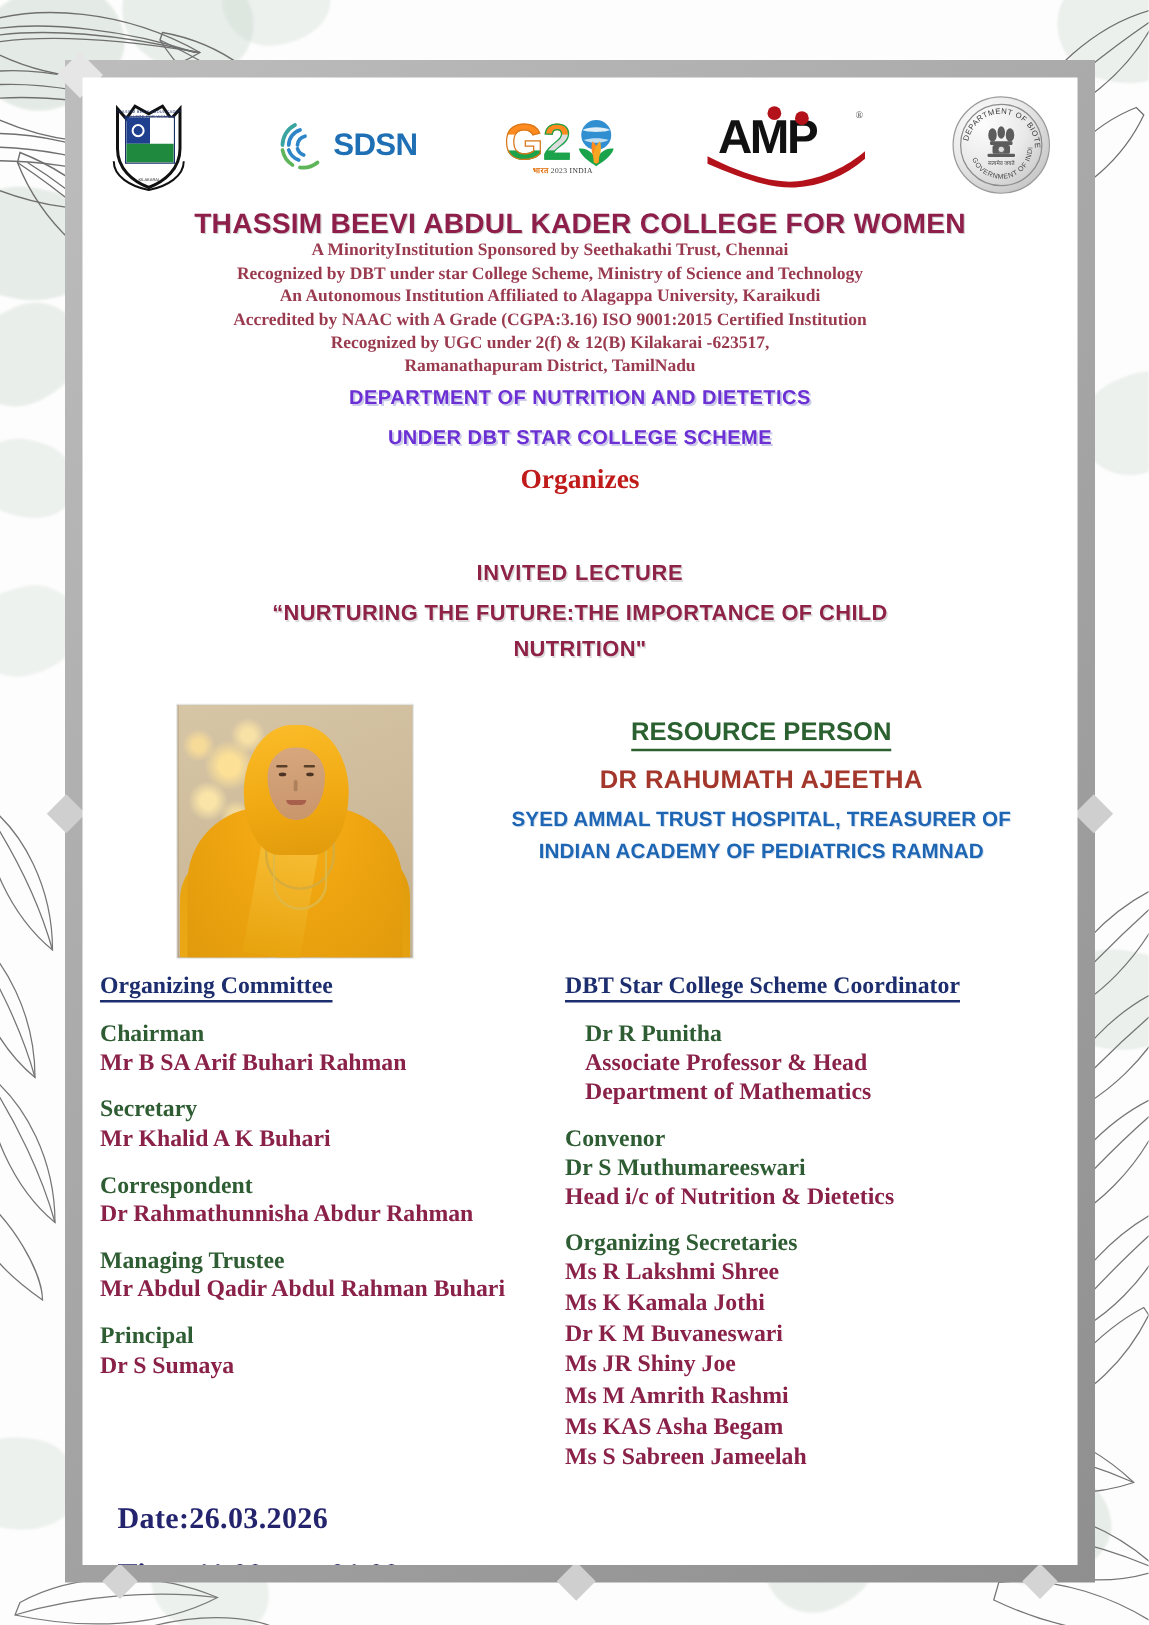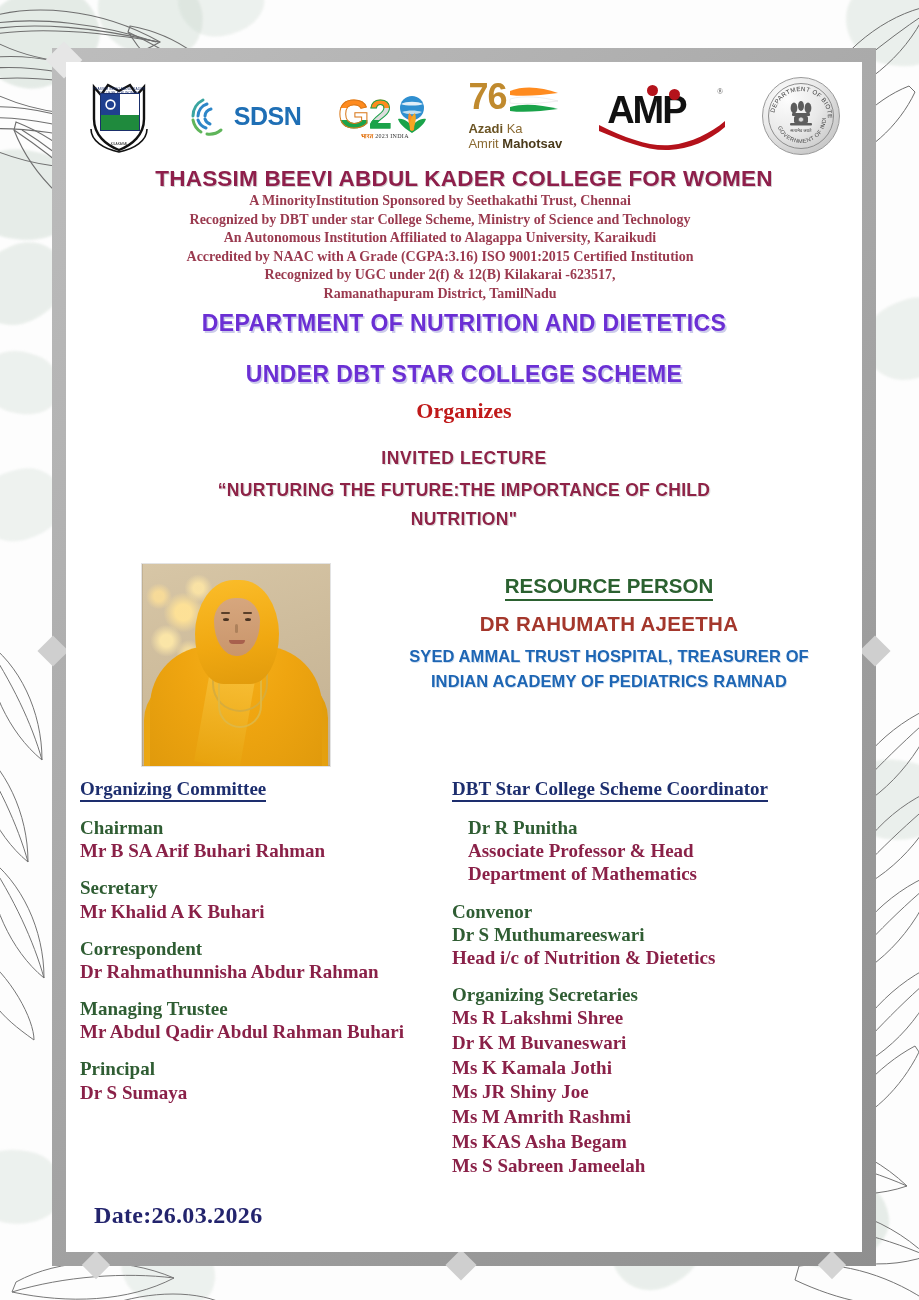--- a/index.html
+++ b/index.html
@@ -93,23 +93,23 @@
   
   .college{position:absolute;left:0;top:104px;width:796px;text-align:center;
     font-family:"Liberation Sans",sans-serif;font-weight:bold;font-size:22.5px;
     letter-spacing:.2px;color:#8e1f4b;
     text-shadow:1px 1px 0 rgba(0,0,0,.18);}
   .subhead{position:absolute;left:0;top:130px;width:748px;text-align:center;color:#9a3a4f;
     font-family:"Liberation Serif",serif;font-weight:bold;font-size:14px;line-height:1.33;}
   .subhead div{white-space:nowrap;}
 
   .deptwrap{position:absolute;left:0;top:248px;width:796px;text-align:center;}
-  .dept{font-family:"Liberation Sans",sans-serif;font-weight:bold;font-size:23px;
+  .dept{font-family:"Liberation Sans",sans-serif;font-weight:bold;font-size:16px;
     color:#6b2fd4;letter-spacing:.4px;text-shadow:1.6px 1.6px 0 rgba(120,120,200,.38);}
-  .dept2{margin-top:24px;}
+  .dept2{margin-top:14px;}
   .organizes{margin-top:10px;font-family:"Liberation Serif",serif;font-weight:bold;font-size:22px;color:#c01a1a;}
 
   .lecwrap{position:absolute;left:0;top:386px;width:796px;text-align:center;color:#8e2347;
     font-family:"Liberation Sans",sans-serif;font-weight:bold;
     text-shadow:1.2px 1.2px 0 rgba(0,0,0,.14);}
   .lec-title{font-size:17.5px;letter-spacing:.6px;}
   .lec-on{font-size:11px;margin-top:6px;letter-spacing:.8px;}
   .lec-topic{font-size:17.5px;margin-top:8px;line-height:1.55;letter-spacing:.3px;}
 
   
@@ -337,32 +337,20 @@
             <path d="M20 40 C14 36 8 32 6 26 C12 25 17 29 20 34 C23 29 28 25 34 26 C32 32 26 36 20 40 Z" fill="#1aa34a"></path>
             <path d="M20 38 C17 32 15 26 17 20 C21 23 23 30 22 37 Z" fill="#ff8b1f"></path>
             <path d="M20 38 C23 32 25 26 23 20 C19 23 17 30 18 37 Z" fill="#f5a623"></path>
           </svg>
         </div>
         <div class="sub">
           <span class="subo">भारत</span> <span>2023</span> <span>INDIA</span>
         </div>
       </div>
 
-      <div class="logo azadi">
-        <div class="top">
-          <span class="num">76</span>
-          <svg width="52" height="34" viewBox="0 0 52 34" style="margin-left:2px;margin-top:4px;">
-            <path d="M2 6 C16 0 34 2 50 8 C34 10 16 12 2 10 Z" fill="#ff8b1f"></path>
-            <path d="M2 14 C16 10 34 12 50 16 C34 18 16 20 2 18 Z" fill="#ffffff" stroke="#ddd" stroke-width=".5"></path>
-            <path d="M2 22 C16 18 34 20 50 24 C34 26 16 28 2 26 Z" fill="#1aa34a"></path>
-          </svg>
-        </div>
-        <div class="l1"><b>Azadi</b> Ka</div>
-        <div class="l2">Amrit <b>Mahotsav</b></div>
-      </div>
 
       <div class="logo amp">
         <span class="word">AMP</span>
         <span class="dot" style="left:48px;top:0px;"></span>
         <span class="dot" style="left:70px;top:4px;"></span>
         <span class="reg">®</span>
         <svg class="swoosh" viewBox="0 0 126 26">
           <path d="M0 4 C28 18 52 26 72 24 C92 22 112 12 126 0 L126 6 C110 20 90 28 70 29 C48 30 24 20 0 10 Z" fill="#b4121b"></path>
         </svg>
       </div>
@@ -490,22 +478,22 @@
 
         <div class="grp">
           <div class="role">Convenor</div>
           <div class="role">Dr S Muthumareeswari</div>
           <div class="pers">Head i/c of Nutrition &amp; Dietetics</div>
         </div>
 
         <div class="grp seclist">
           <div class="role">Organizing Secretaries</div>
           <div class="pers">Ms R Lakshmi Shree</div>
+          <div class="pers">Ms K Kamala Jothi</div>
           <div class="pers">Dr  K M Buvaneswari</div>
-          <div class="pers">Ms K Kamala Jothi</div>
           <div class="pers">Ms JR Shiny Joe</div>
           <div class="pers">Ms M Amrith Rashmi</div>
           <div class="pers">Ms KAS Asha Begam</div>
           <div class="pers">Ms S Sabreen Jameelah</div>
         </div>
       </div>
     </div>
 
   </div>
 </div>

